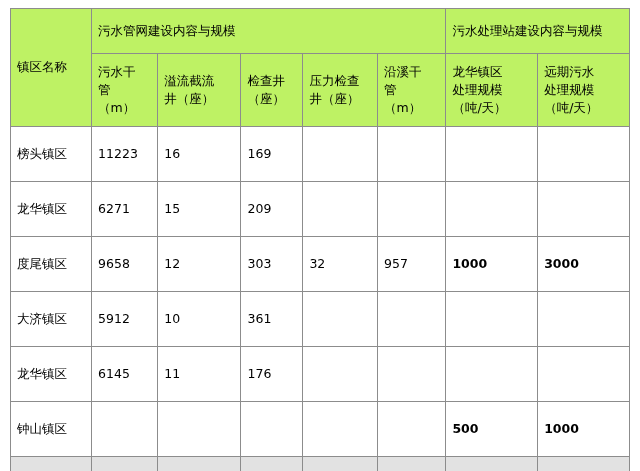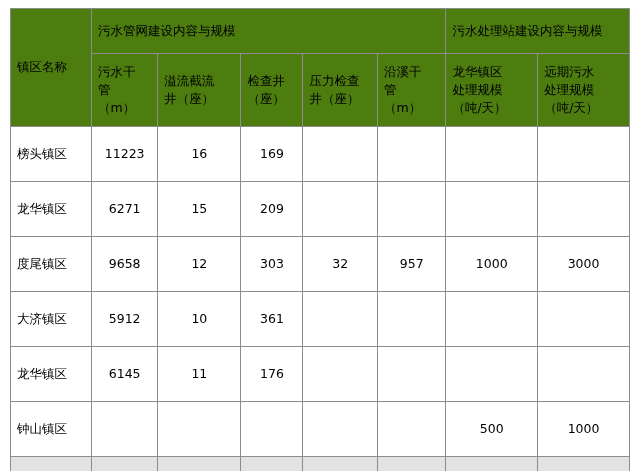--- a/index.html
+++ b/index.html
@@ -27,38 +27,37 @@
     font-size: 12.5px;
   }
   table.data-table td {
     border: 1px solid #8c8c8c;
     padding: 5px 6px;
     vertical-align: middle;
     line-height: 1.45;
   }
   
   .hdr {
-    background: #4d7c0f;
+    background: #bef264;
     font-weight: normal;
     text-align: left;
     vertical-align: middle;
   }
   .rowname {
     white-space: nowrap;
   }
   .num {
-    text-align: center;
   }
   .total-row td {
     background: #e2e2e2;
     font-weight: bold;
     text-align: center;
   }
   .bold {
-    font-weight: normal;
+    font-weight: bold;
   }
   
   tr.h-top td { height: 34px; }
   tr.h-sub td { height: 62px; }
   tr.h-body td { height: 44px; }
   tr.h-total td { height: 34px; }
   col.c0 { width: 76px; }
   col.c1 { width: 62px; }
   col.c2 { width: 78px; }
   col.c3 { width: 58px; }

